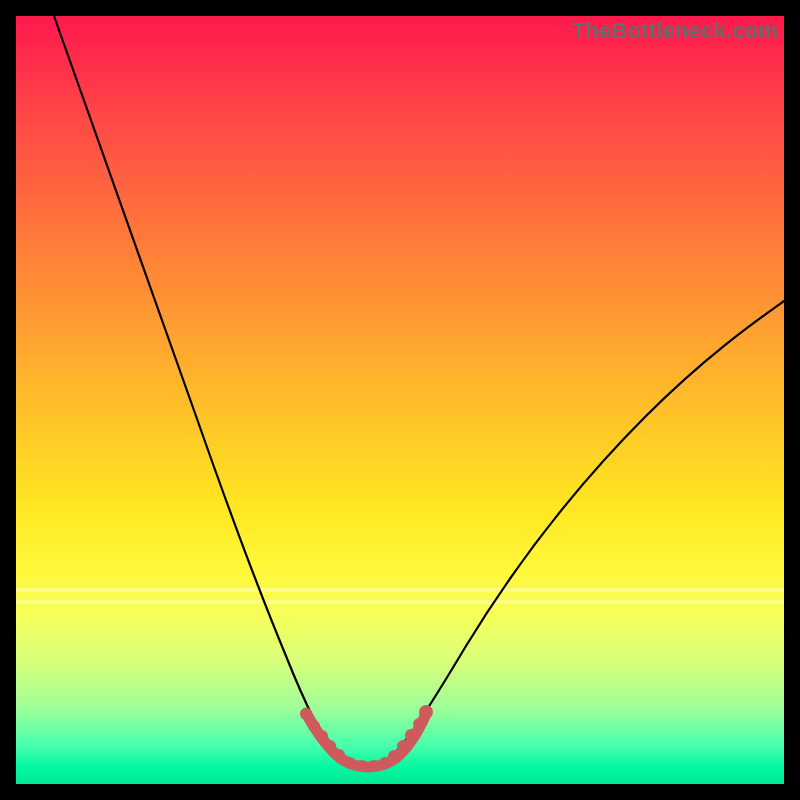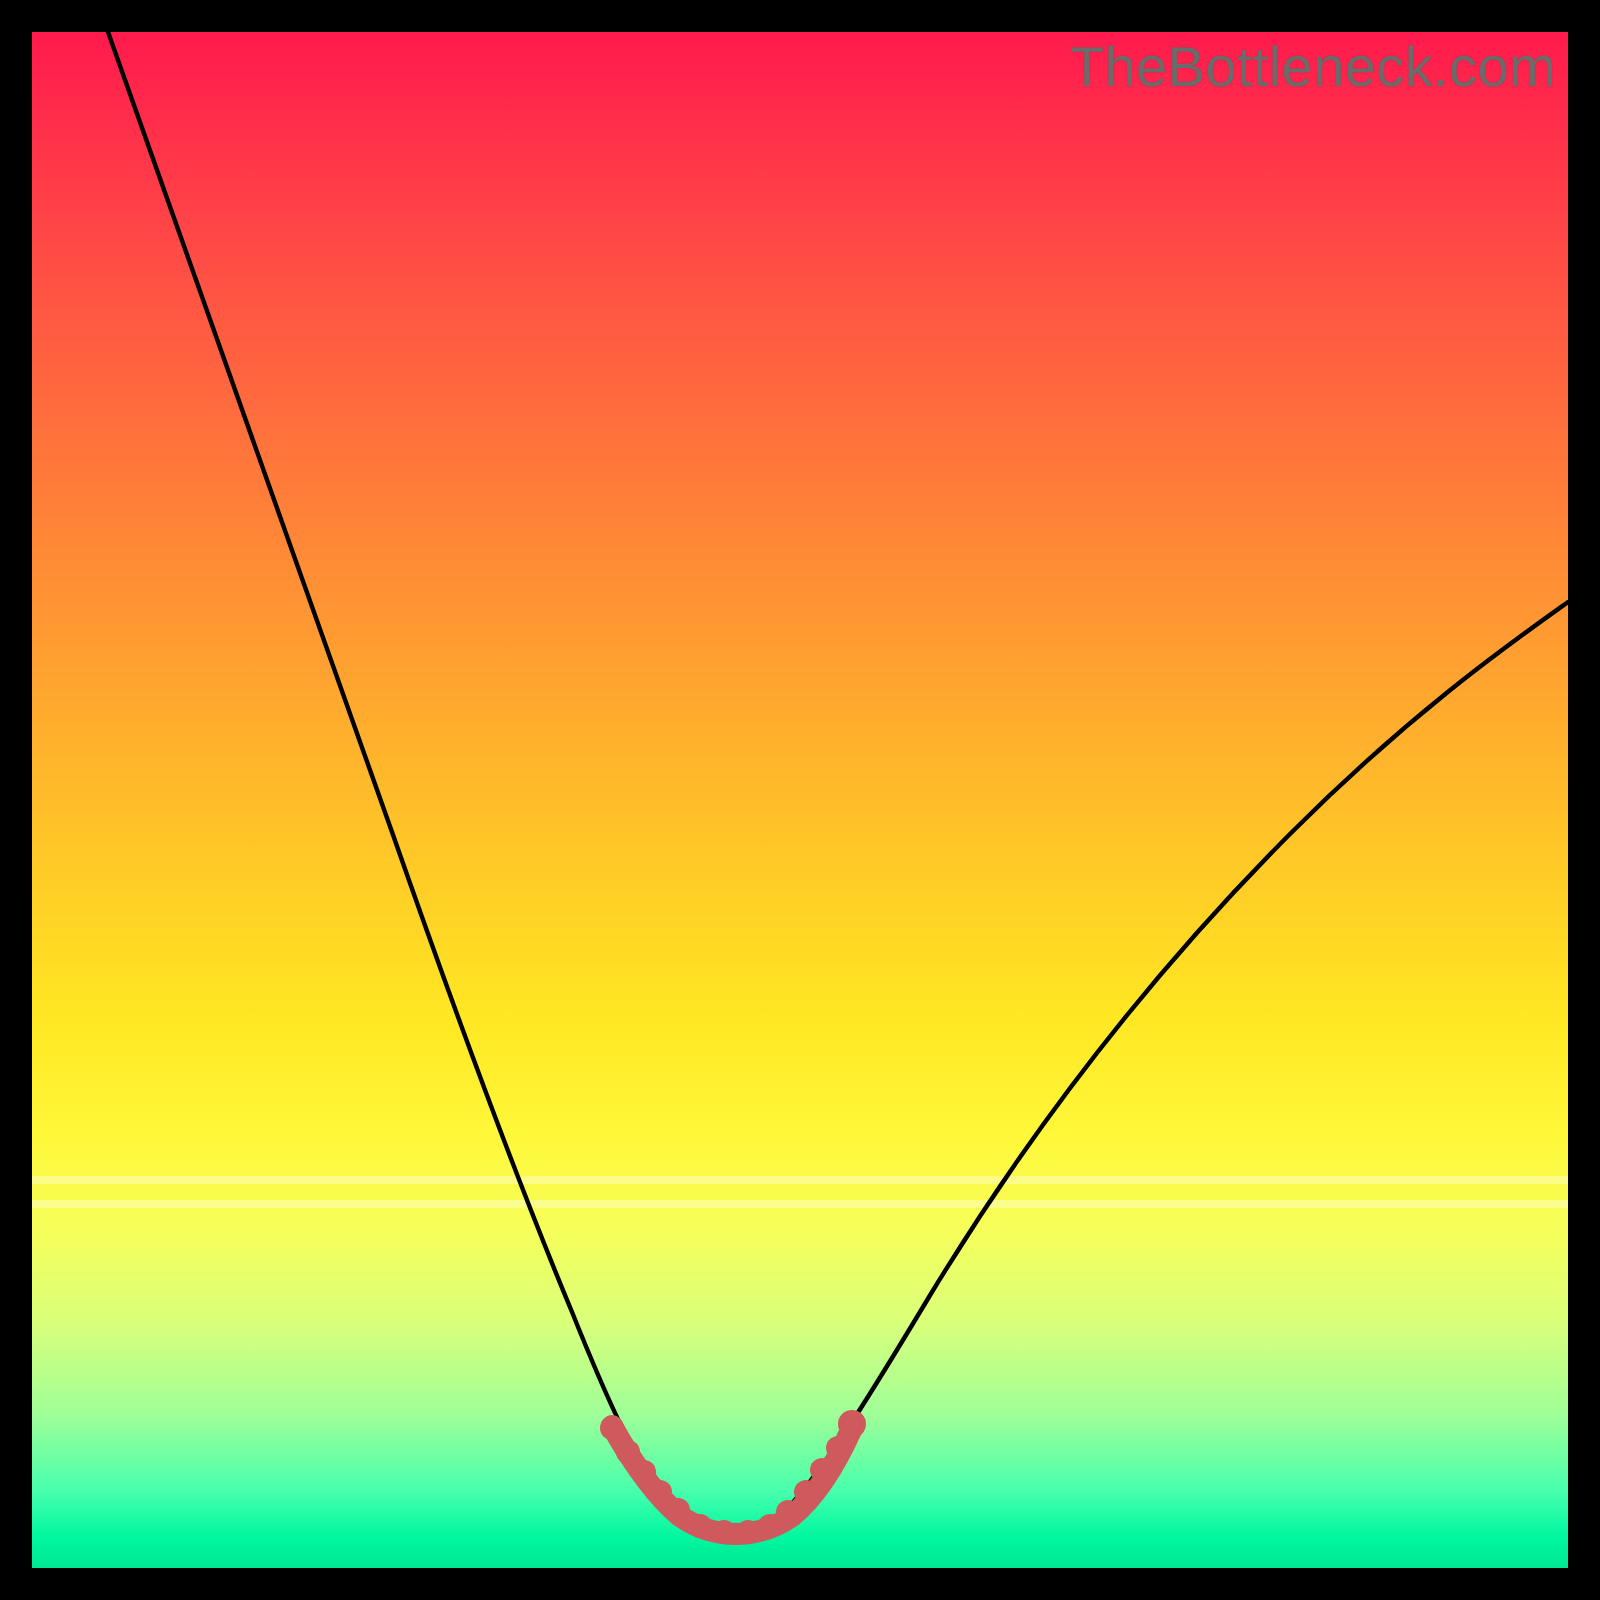--- a/index.html
+++ b/index.html
@@ -42,22 +42,22 @@
       #47ffad 95%,
       #00f7a0 98%,
       #00e792 100%
     );
   }
   .watermark {
     position: absolute;
     right: 6px;
     top: 2px;
     color: #6b6b6b;
-    font-size: 28px;
-    font-weight: 400;
+    font-size: 22px;
+    font-weight: 700;
     letter-spacing: 0.2px;
     text-shadow: 0 0 1px rgba(0,0,0,0.15);
   }
   svg.curves {
     position: absolute;
     left: 0;
     top: 0;
     width: 768px;
     height: 768px;
     overflow: visible;

